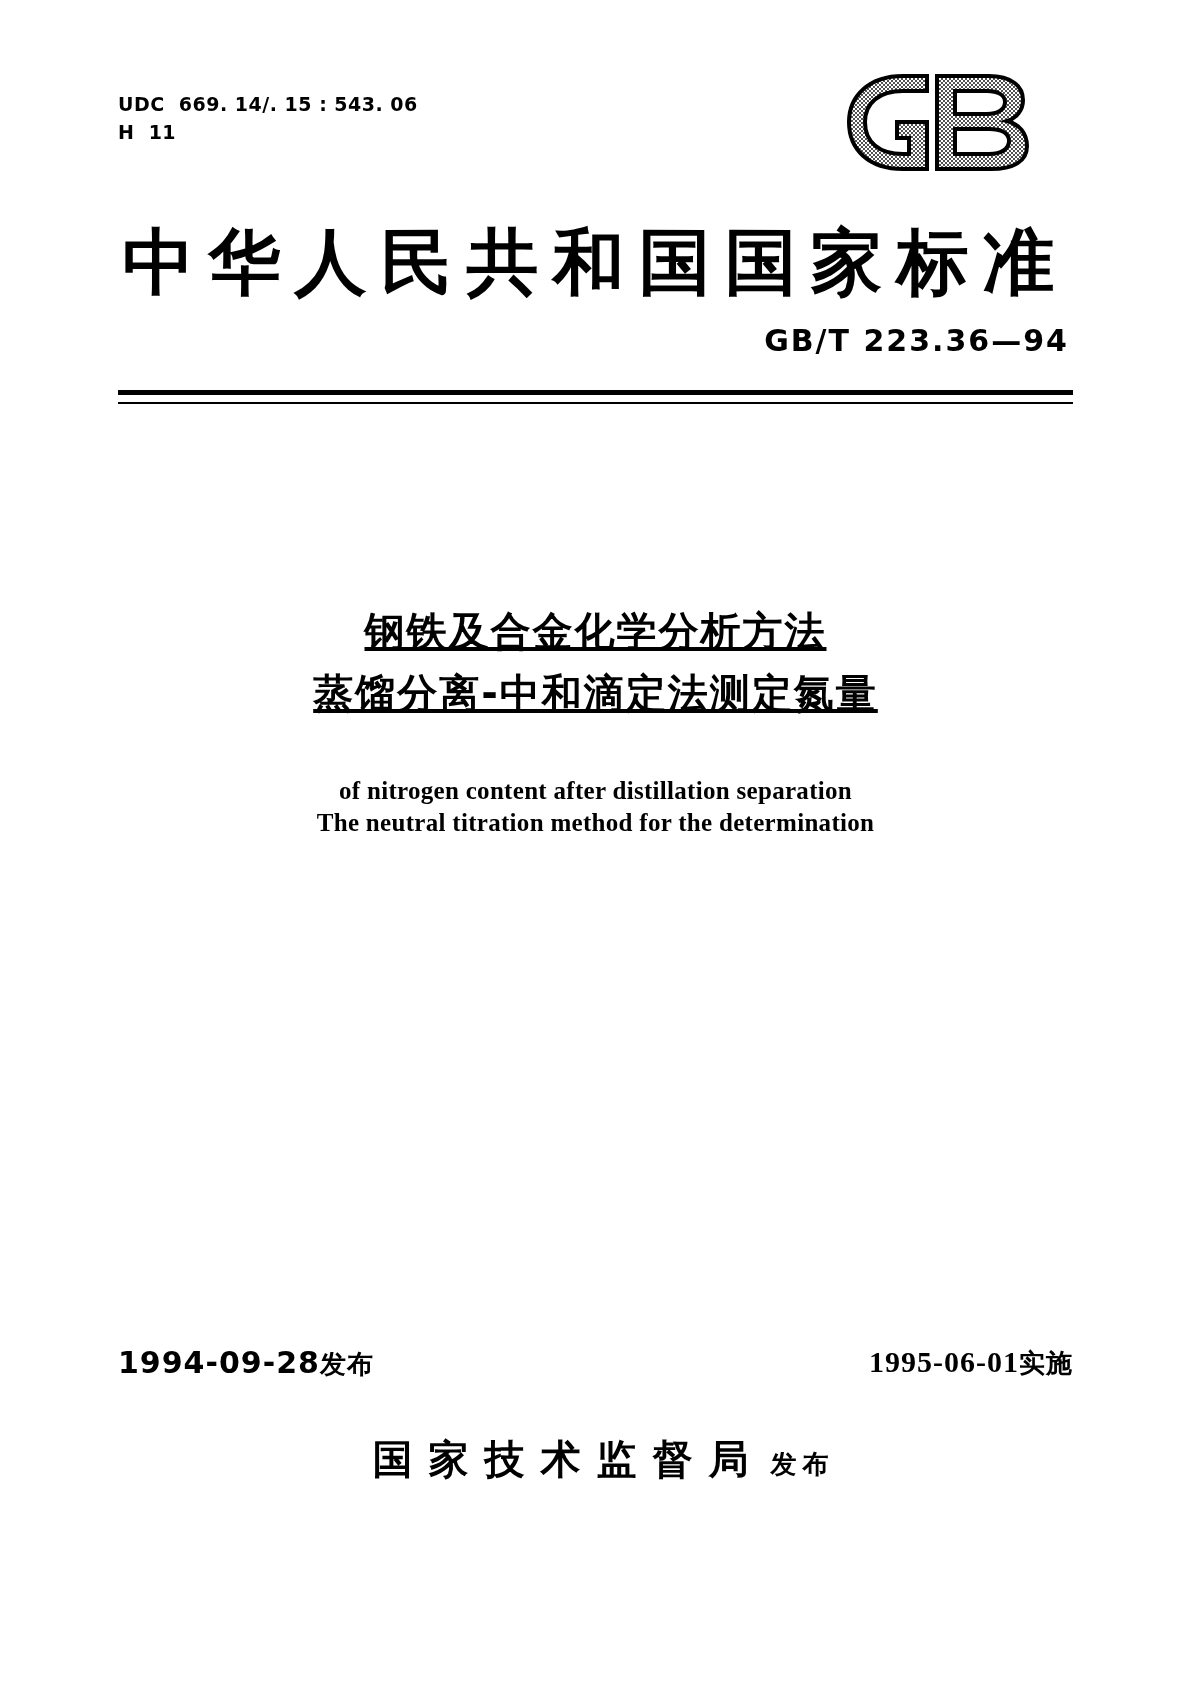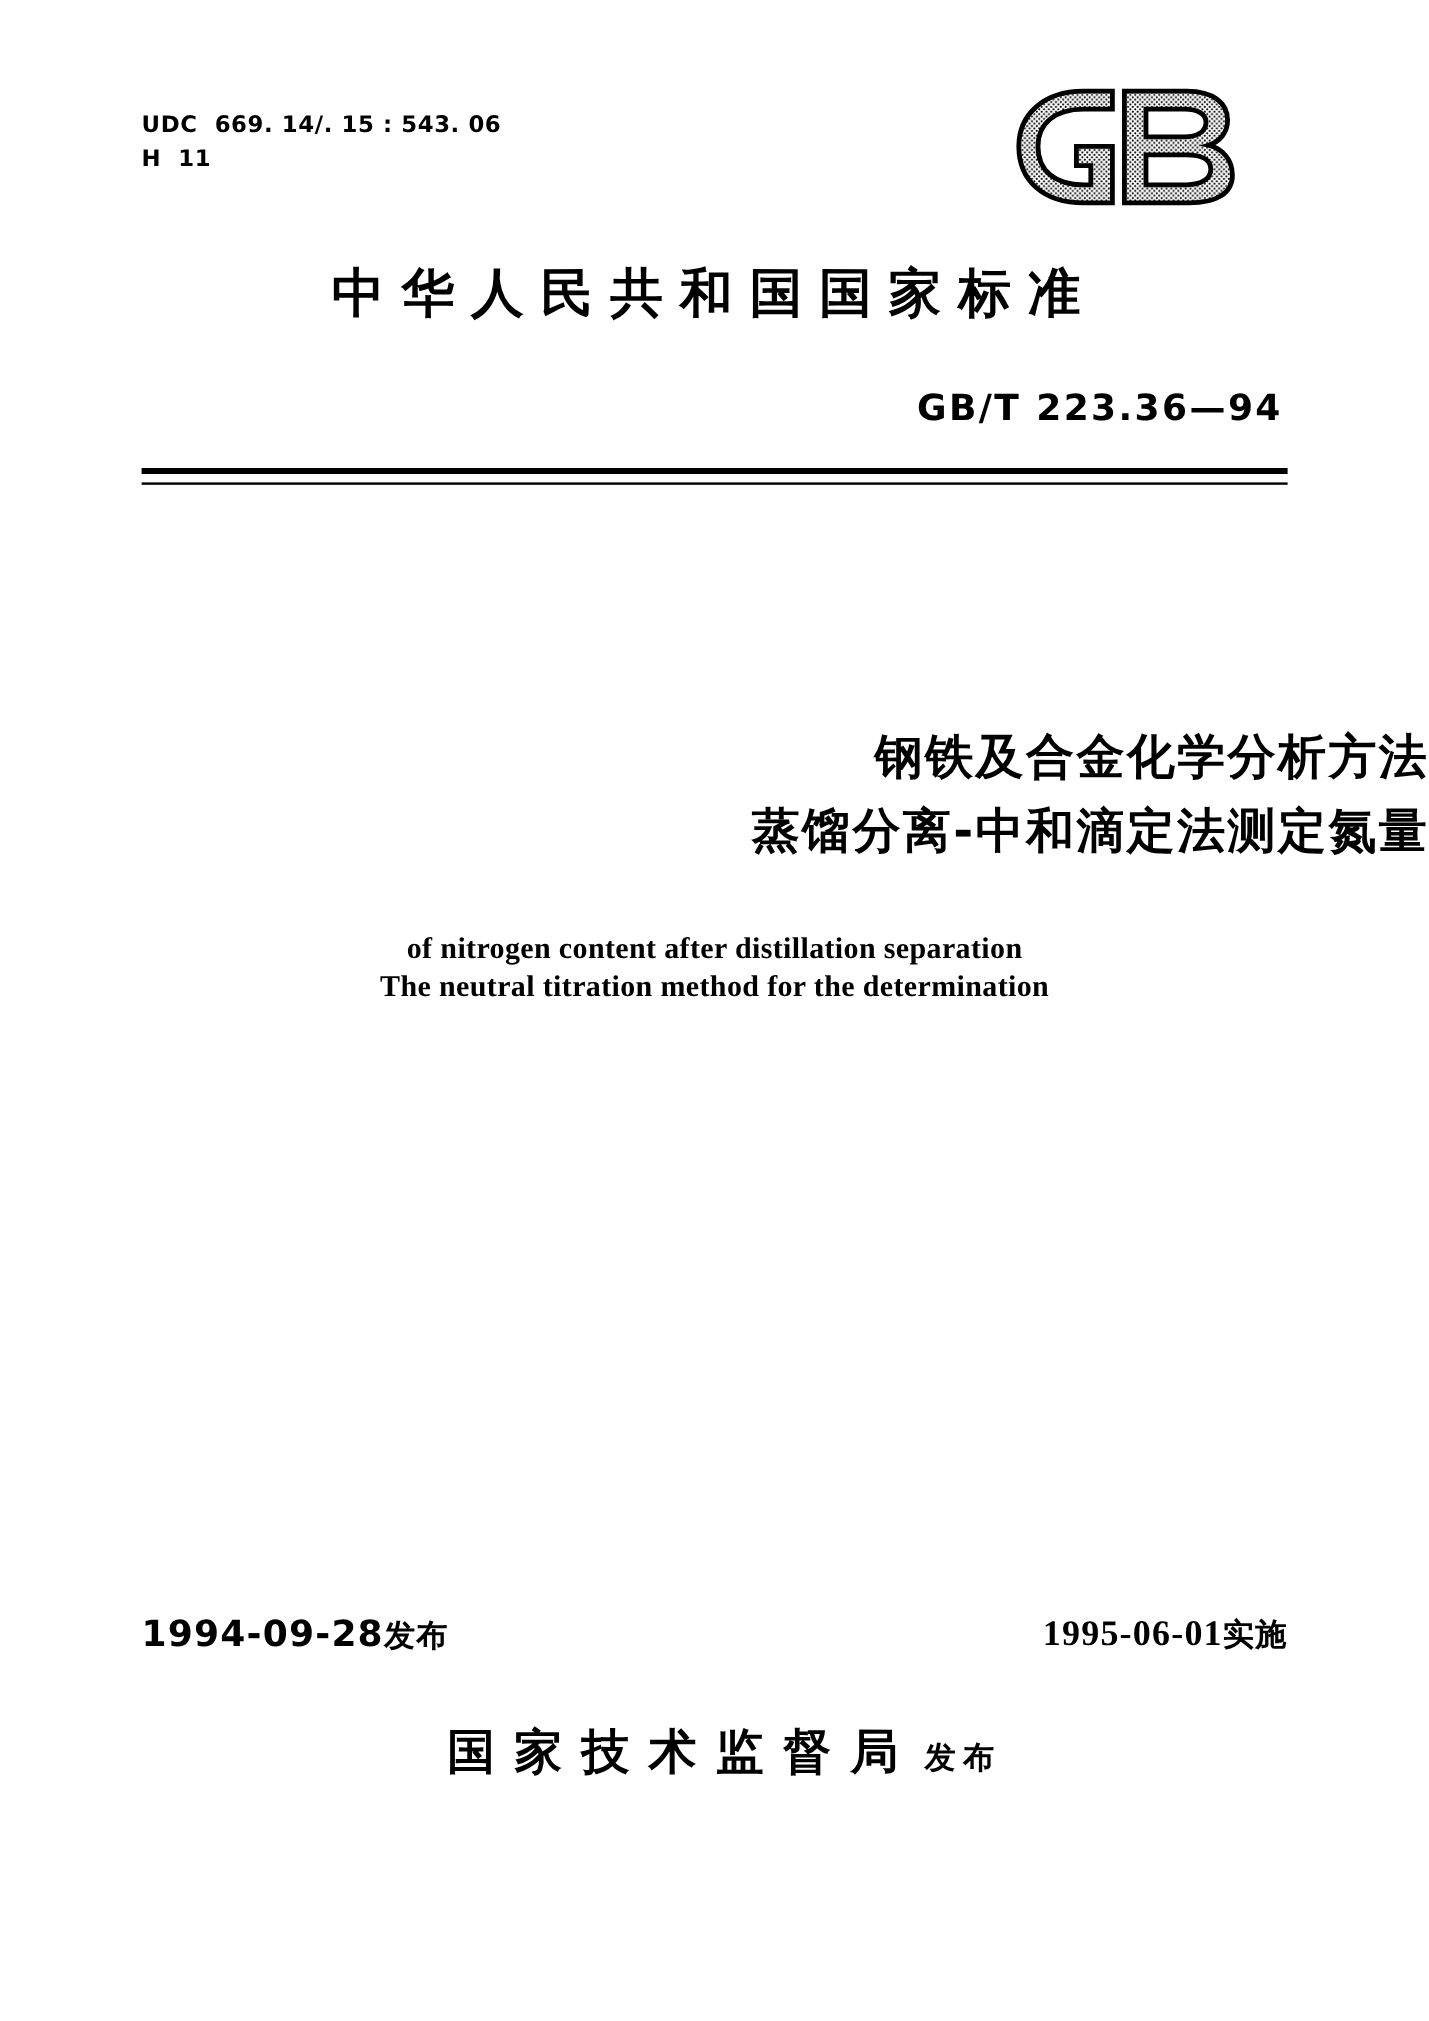--- a/index.html
+++ b/index.html
@@ -51,21 +51,21 @@
 
   
   .nat-title {
     position: absolute;
     left: 0;
     right: 0;
     top: 215px;
     text-align: center;
     font-family: "DejaVu Sans", sans-serif;
     font-weight: bold;
-    font-size: 44px;
+    font-size: 72px;
     letter-spacing: 14px;
     white-space: nowrap;
   }
 
   
   .std-number {
     position: absolute;
     right: 122px;
     top: 323px;
     font-family: "DejaVu Sans", sans-serif;
@@ -91,21 +91,22 @@
     top: 402px;
     height: 2px;
     background: #000;
   }
 
   
   .doc-title {
     position: absolute;
     left: 0; right: 0;
     top: 600px;
-    text-align: right;
+    text-align: center;
+    text-decoration: underline;
   }
   .doc-title .line {
     font-family: "DejaVu Sans", sans-serif;
     font-weight: bold;
     font-size: 40px;
     letter-spacing: 2px;
     line-height: 62px;
     white-space: nowrap;
   }
 

